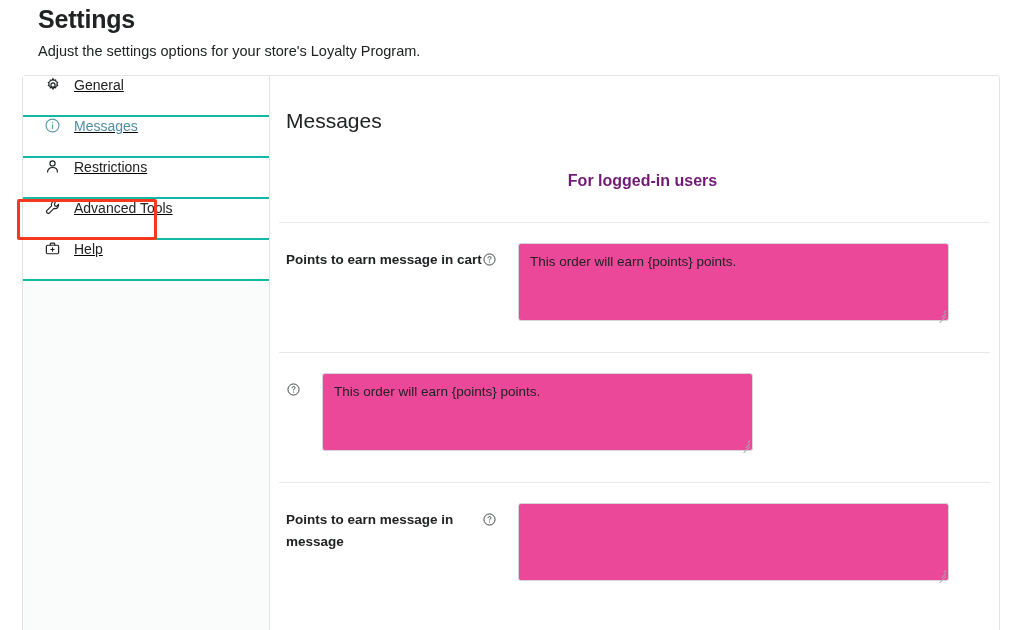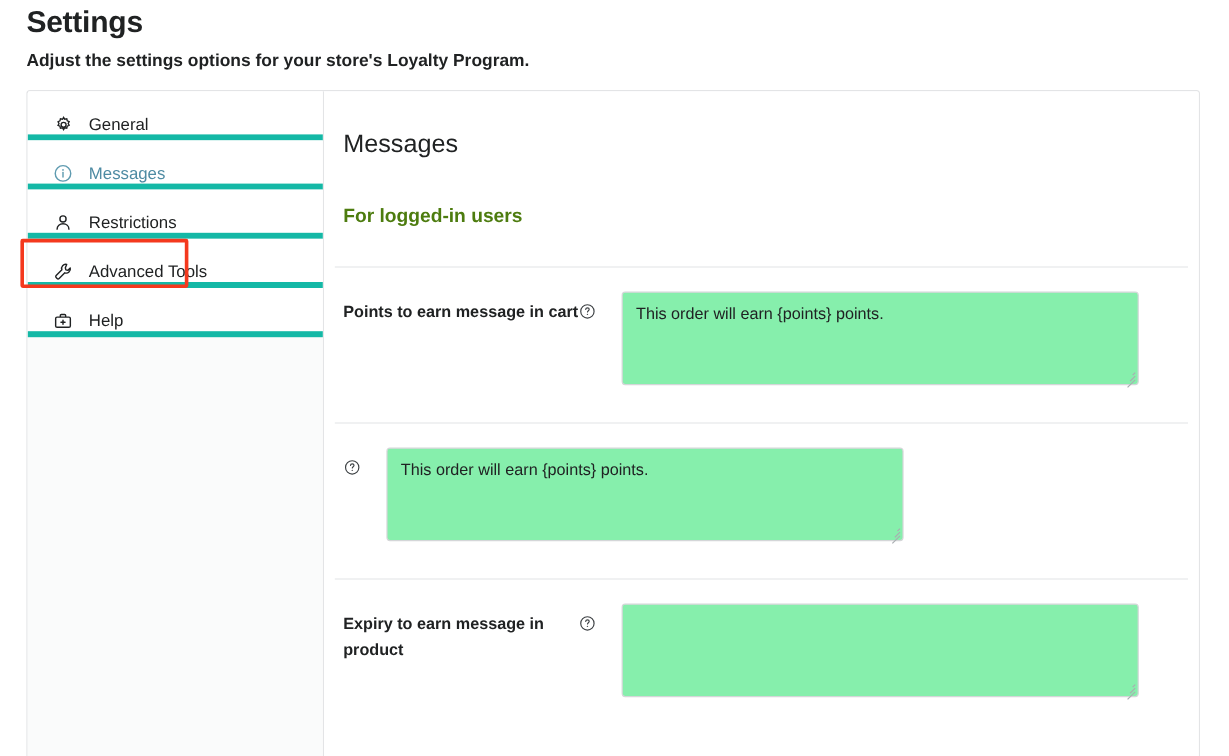--- a/index.html
+++ b/index.html
@@ -11,35 +11,35 @@
     height: 630px;
     overflow: hidden;
     background: #ffffff;
     font-family: "Liberation Sans", sans-serif;
     -webkit-font-smoothing: antialiased;
   }
 
   
   .page-head {
     position: absolute;
-    left: 22px;
+    left: 38px;
     top: 0px;
     width: 980px;
   }
   .page-title {
     font-size: 25px;
     font-weight: bold;
     color: #202223;
     letter-spacing: -0.2px;
     margin: 4px 0 0 0;
     line-height: 30px;
   }
   .page-subtitle {
     font-size: 14.5px;
-    font-weight: bold;
+    font-weight: normal;
     color: #202223;
     line-height: 20px;
     margin: 7px 0 0 0;
   }
 
   
   .card {
     position: absolute;
     left: 22px;
     top: 75px;
@@ -58,26 +58,27 @@
     flex: 0 0 247px;
     border-right: 1px solid #e3e4e6;
     background: #fafbfb;
     display: flex;
     flex-direction: column;
   }
   .nav-item {
     height: 41px;
     flex: 0 0 41px;
     display: flex;
-    align-items: flex-end;
+    align-items: flex-start;
     padding-left: 21px;
     background: #ffffff;
-    border-bottom: 5px solid #14b8a6;
+    border-bottom: 2px solid #14b8a6;
     cursor: pointer;
     position: relative;
+    text-decoration: underline;
   }
   .nav-item:last-of-type { border-bottom: 1px solid #e6e7e8; }
   .nav-icon {
     width: 17px;
     height: 17px;
     flex: 0 0 17px;
     margin-right: 13px;
     display: flex;
     align-items: center;
     justify-content: center;
@@ -118,24 +119,25 @@
     font-size: 21px;
     font-weight: normal;
     color: #202223;
     margin: 0;
     padding: 32px 0 0 16px;
     line-height: 26px;
   }
   .section-title {
     font-size: 16px;
     font-weight: bold;
-    color: #4d7c0f;
+    color: #701a75;
     margin: 0;
     padding: 37px 0 0 16px;
     line-height: 20px;
+    text-align: center;
   }
 
   .divider {
     height: 1px;
     background: #e7e8e9;
     margin: 31px 9px 0 9px;
   }
 
   .field-row {
     display: flex;
@@ -165,21 +167,21 @@
   .textarea-wrap {
     position: relative;
     width: 431px;
     flex: 0 0 431px;
   }
   .ta {
     width: 431px;
     height: 78px;
     border: 1px solid #d4d6d8;
     border-radius: 3px;
-    background: #86efac;
+    background: #ec4899;
     font-family: "Liberation Sans", sans-serif;
     font-size: 13.5px;
     color: #202223;
     line-height: 18px;
     padding: 9px 11px;
     resize: none;
     outline: none;
     display: block;
   }
   .resize-grip {
@@ -313,21 +315,21 @@
           <i class="l1"></i>
             <i class="l2"></i>
             <i class="l3"></i>
         </span>
       </div>
     </div>
 
     <div class="divider"></div>
 
     <div class="field-row">
-      <div class="field-label">Expiry to earn message in product</div>
+      <div class="field-label">Points to earn message in message</div>
       <span class="help-icon">
         <svg width="15" height="15" viewBox="0 0 20 20" fill="none" stroke="currentColor" stroke-width="1.3">
           <circle cx="10" cy="10" r="7.4"></circle>
           <path d="M8.1 7.8c.1-1.1.9-1.8 2-1.8 1.1 0 1.9.7 1.9 1.7 0 1.5-1.9 1.5-1.9 3" stroke-linecap="round"></path>
           <circle cx="10.05" cy="13.3" r="0.8" fill="currentColor" stroke="none"></circle>
         </svg>
       </span>
       <div class="textarea-wrap">
         <textarea class="ta" placeholder="" style=""></textarea>
         <span class="resize-grip">

